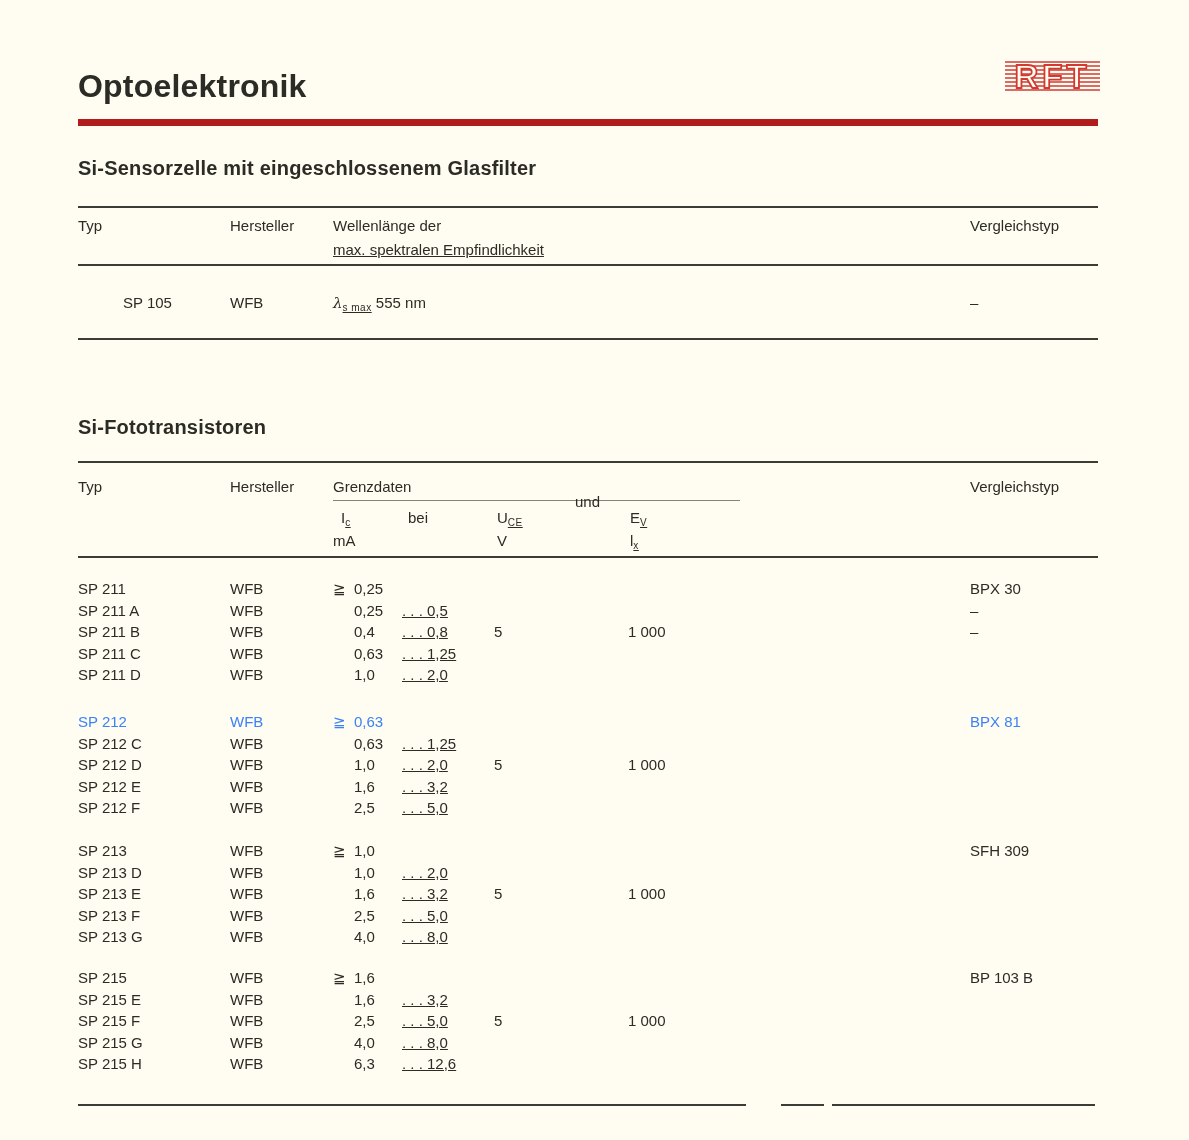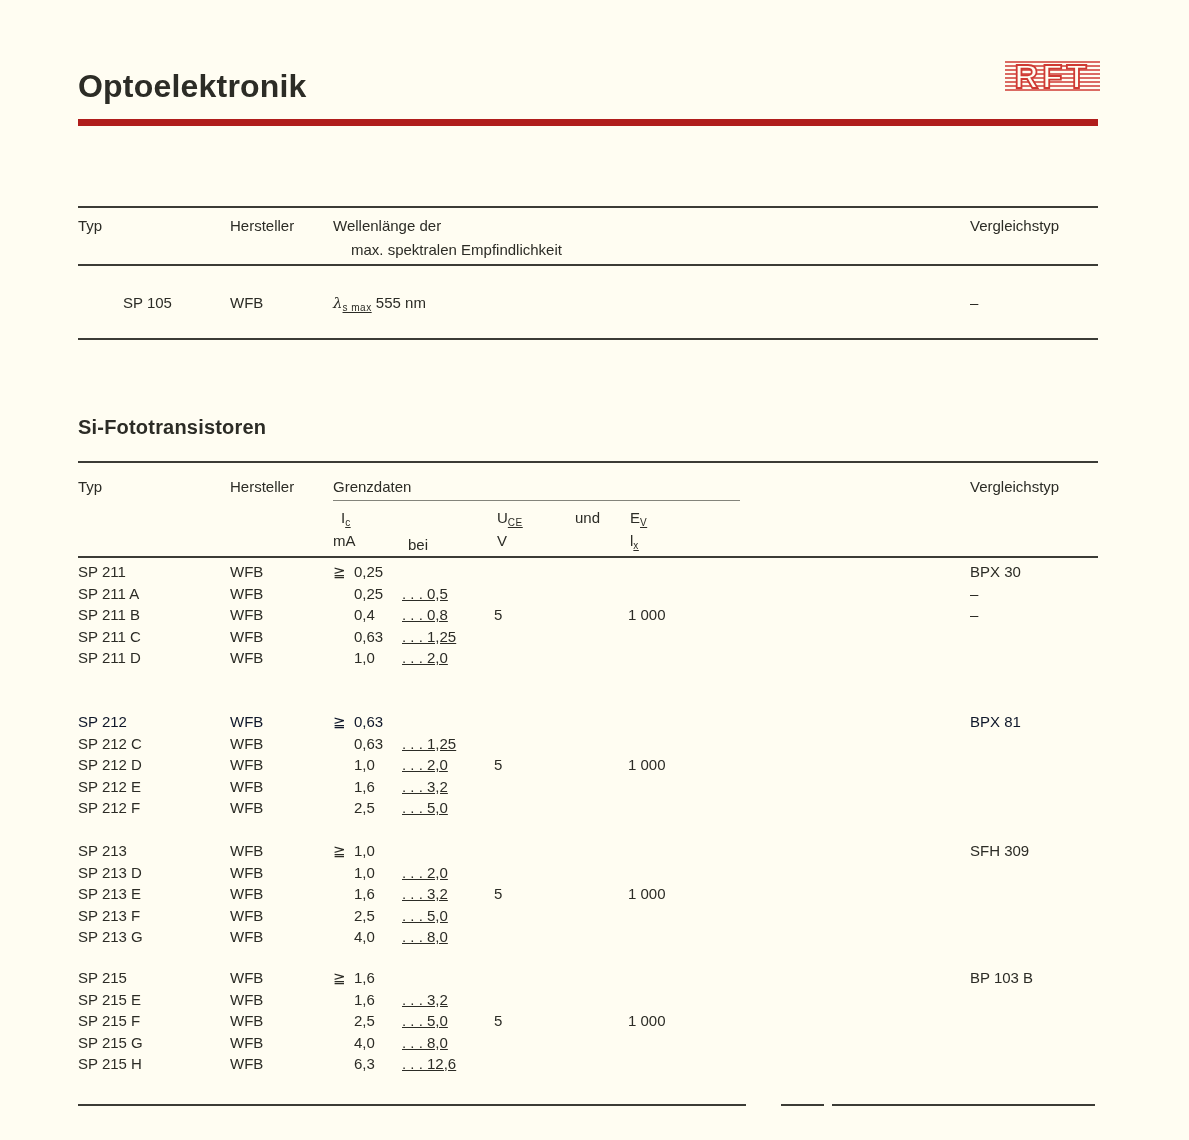--- a/index.html
+++ b/index.html
@@ -68,21 +68,21 @@
   }
   .trow span { position: absolute; white-space: nowrap; }
   .c-typ  { left: 0; }
   .c-her  { left: 152px; }
   .c-ge   { left: 255px; width: 21px; }
   .c-min  { left: 276px; width: 48px; }
   .c-rng  { left: 324px; text-decoration: underline; }
   .c-uce  { left: 416px; }
   .c-ev   { left: 550px; }
   .c-ver  { left: 892px; }
-  .faded { color: #0f172a; }
+  .faded { color: #3b82f6; }
 </style>
 </head>
 <body>
 
 <div class="page">
 
   <h1 class="abs page-title">Optoelektronik</h1>
 
   <svg class="abs" style="left:1005px; top:54px;" width="95" height="46" viewBox="0 0 95 46">
     <g stroke="#cf3a33" stroke-width="1.7">
@@ -93,27 +93,28 @@
       <line x1="0" y1="24" x2="95" y2="24"></line>
       <line x1="0" y1="28" x2="95" y2="28"></line>
       <line x1="0" y1="32" x2="95" y2="32"></line>
       <line x1="0" y1="36" x2="95" y2="36"></line>
     </g>
     <text x="47.5" y="34" text-anchor="middle" font-family="Liberation Sans, DejaVu Sans, sans-serif" font-size="33" font-weight="700" letter-spacing="4" fill="#fffdf2" stroke="#cf3a33" stroke-width="1.8">RFT</text>
   </svg>
 
   <div class="abs red-rule"></div>
 
+  <h2 class="abs section-heading" style="left:78px; top:157px;">Si-Sensorzelle mit eingeschlossenem Glasfilter</h2>
 
   <div class="abs rule" style="left:78px; top:206px; width:1020px;"></div>
 
   <span class="abs lbl" style="left:78px;  top:217px;">Typ</span>
   <span class="abs lbl" style="left:230px; top:217px;">Hersteller</span>
   <span class="abs lbl" style="left:333px; top:217px;">Wellenlänge der</span>
-  <span class="abs lbl" style="left:351px; top:241px;">max. spektralen Empfindlichkeit</span>
+  <span class="abs lbl" style="left:333px; top:241px;text-decoration:underline;">max. spektralen Empfindlichkeit</span>
   <span class="abs lbl" style="left:970px; top:217px;">Vergleichstyp</span>
 
   <div class="abs rule" style="left:78px; top:264px; width:1020px;"></div>
 
   <span class="abs cell" style="left:78px;  top:294px;margin-left:45px;">SP 105</span>
   <span class="abs cell" style="left:230px; top:294px;">WFB</span>
   <span class="abs cell" style="left:333px; top:294px;"><span class="lambda">λ</span><span class="subscript">s max</span>&nbsp;<span>555 nm</span></span>
   <span class="abs cell" style="left:970px; top:294px;">–</span>
 
   <div class="abs rule" style="left:78px; top:338px; width:1020px;"></div>
@@ -123,33 +124,33 @@
   <div class="abs rule" style="left:78px; top:461px; width:1020px;"></div>
 
   <span class="abs lbl" style="left:78px;  top:478px;">Typ</span>
   <span class="abs lbl" style="left:230px; top:478px;">Hersteller</span>
   <span class="abs lbl" style="left:333px; top:478px;">Grenzdaten</span>
   <span class="abs lbl" style="left:970px; top:478px;">Vergleichstyp</span>
 
   <div class="abs thin-rule" style="left:333px; top:500px; width:407px;"></div>
 
   <span class="abs lbl" style="left:333px; top:509px;margin-left:8px;"><span>I</span><span class="subscript">c</span></span>
-  <span class="abs lbl" style="left:408px; top:509px;margin-top:27px;">bei</span>
+  <span class="abs lbl" style="left:408px; top:509px;">bei</span>
   <span class="abs lbl" style="left:497px; top:509px;"><span>U</span><span class="subscript">CE</span></span>
-  <span class="abs lbl" style="left:575px; top:509px;">und</span>
+  <span class="abs lbl" style="left:575px; top:493px;">und</span>
   <span class="abs lbl" style="left:630px; top:509px;"><span>E</span><span class="subscript">V</span></span>
 
   <span class="abs lbl" style="left:333px; top:532px;">mA</span>
   <span class="abs lbl" style="left:497px; top:532px;">V</span>
   <span class="abs lbl" style="left:630px; top:532px;"><span>l</span><span class="subscript">x</span></span>
 
   <div class="abs rule" style="left:78px; top:556px; width:1020px;"></div>
 
   <div id="rows-layer">
-      <div class="row-group" style="top: 563px;">
+      <div class="row-group" style="top: 580px;">
         <div class="trow">
           <span class="c-typ">SP 211</span>
           <span class="c-her">WFB</span>
           <span class="c-ge">≧</span>
           <span class="c-min">0,25</span>
           <span class="c-rng"></span>
           <span class="c-uce"></span>
           <span class="c-ev"></span>
           <span class="c-ver">BPX 30</span>
         </div>

